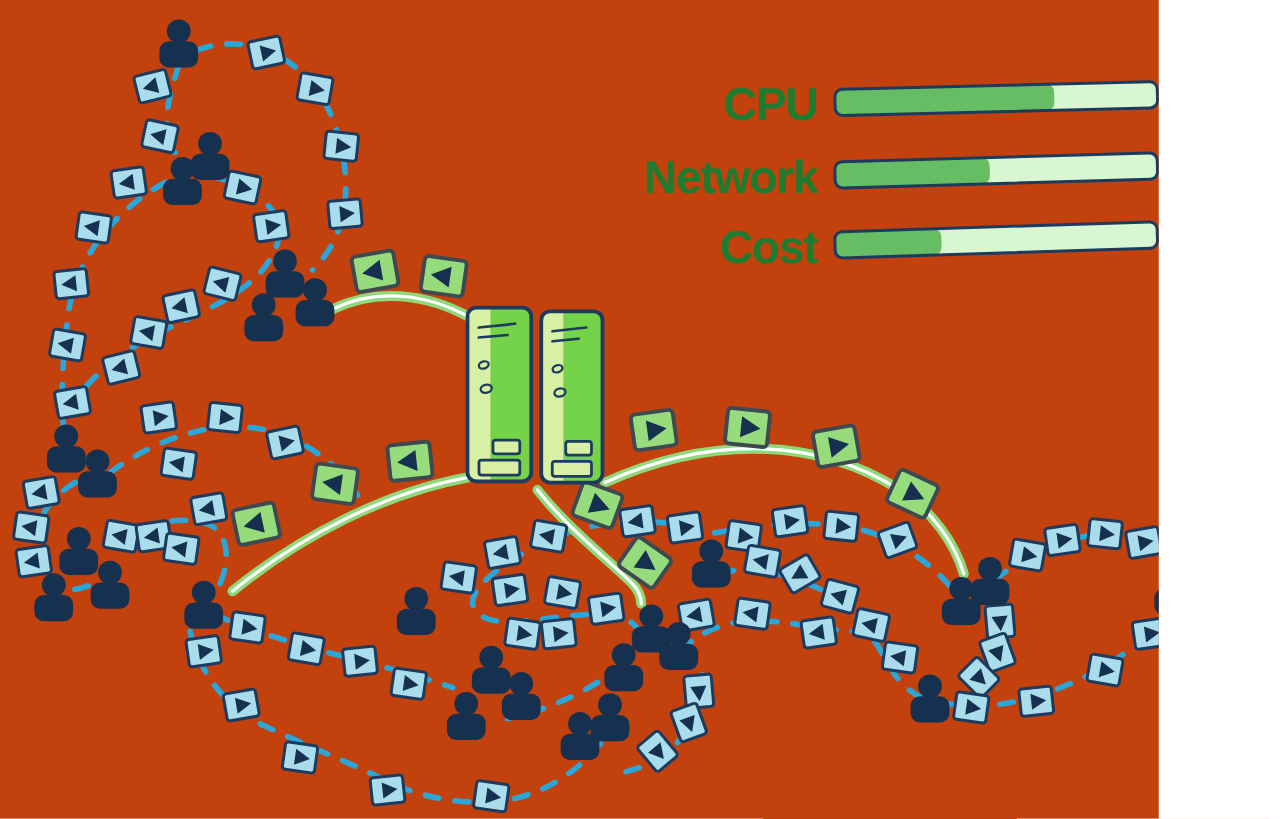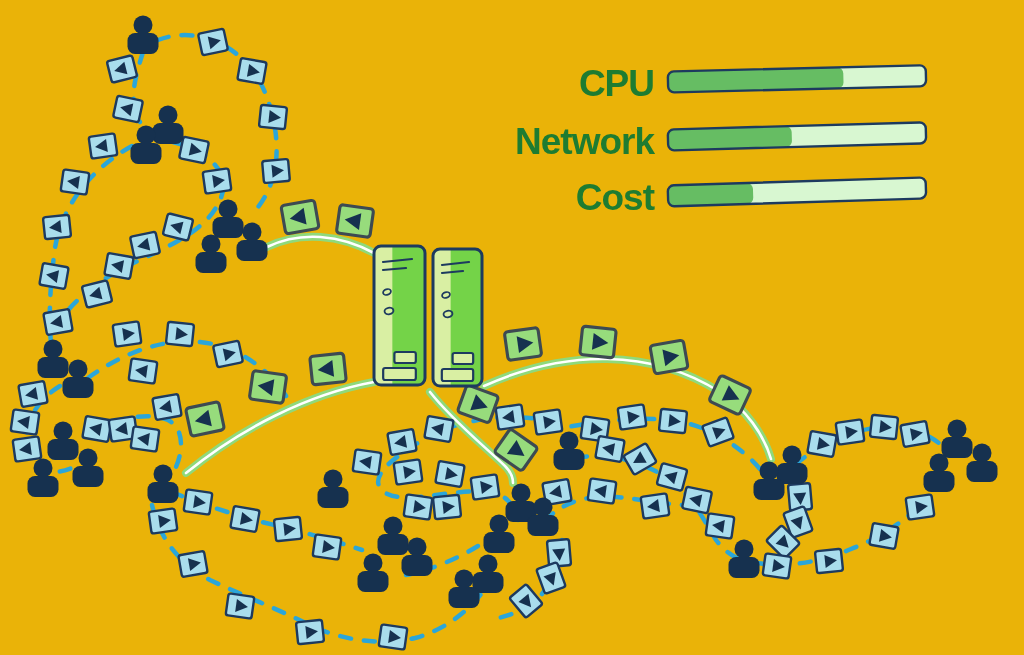--- a/index.html
+++ b/index.html
@@ -1,16 +1,16 @@
 <!DOCTYPE html>
 <html><head>
 <meta charset="utf-8">
 <style>
   html,body{margin:0;padding:0;background:#ffffff;}
-  .stage{position:relative;width:1024px;height:655px;overflow:hidden;background:#eab308;}
+  .stage{position:relative;width:927px;height:655px;overflow:hidden;background:#c2410c;}
   svg{display:block;}
   .dash{fill:none;stroke:#2ba6d9;stroke-width:4.5;stroke-linecap:round;stroke-dasharray:11 13;}
   .arc-outer{fill:none;stroke:#8fd97b;stroke-width:8;stroke-linecap:round;}
   .arc-inner{fill:none;stroke:#ffffff;stroke-width:2.6;stroke-linecap:round;}
   .legend-label{font-family:"Liberation Sans", sans-serif;font-weight:bold;font-size:37px;fill:#1e7c31;letter-spacing:-1px;}
 </style>
 </head>
 <body>
 
 <div class="stage">

